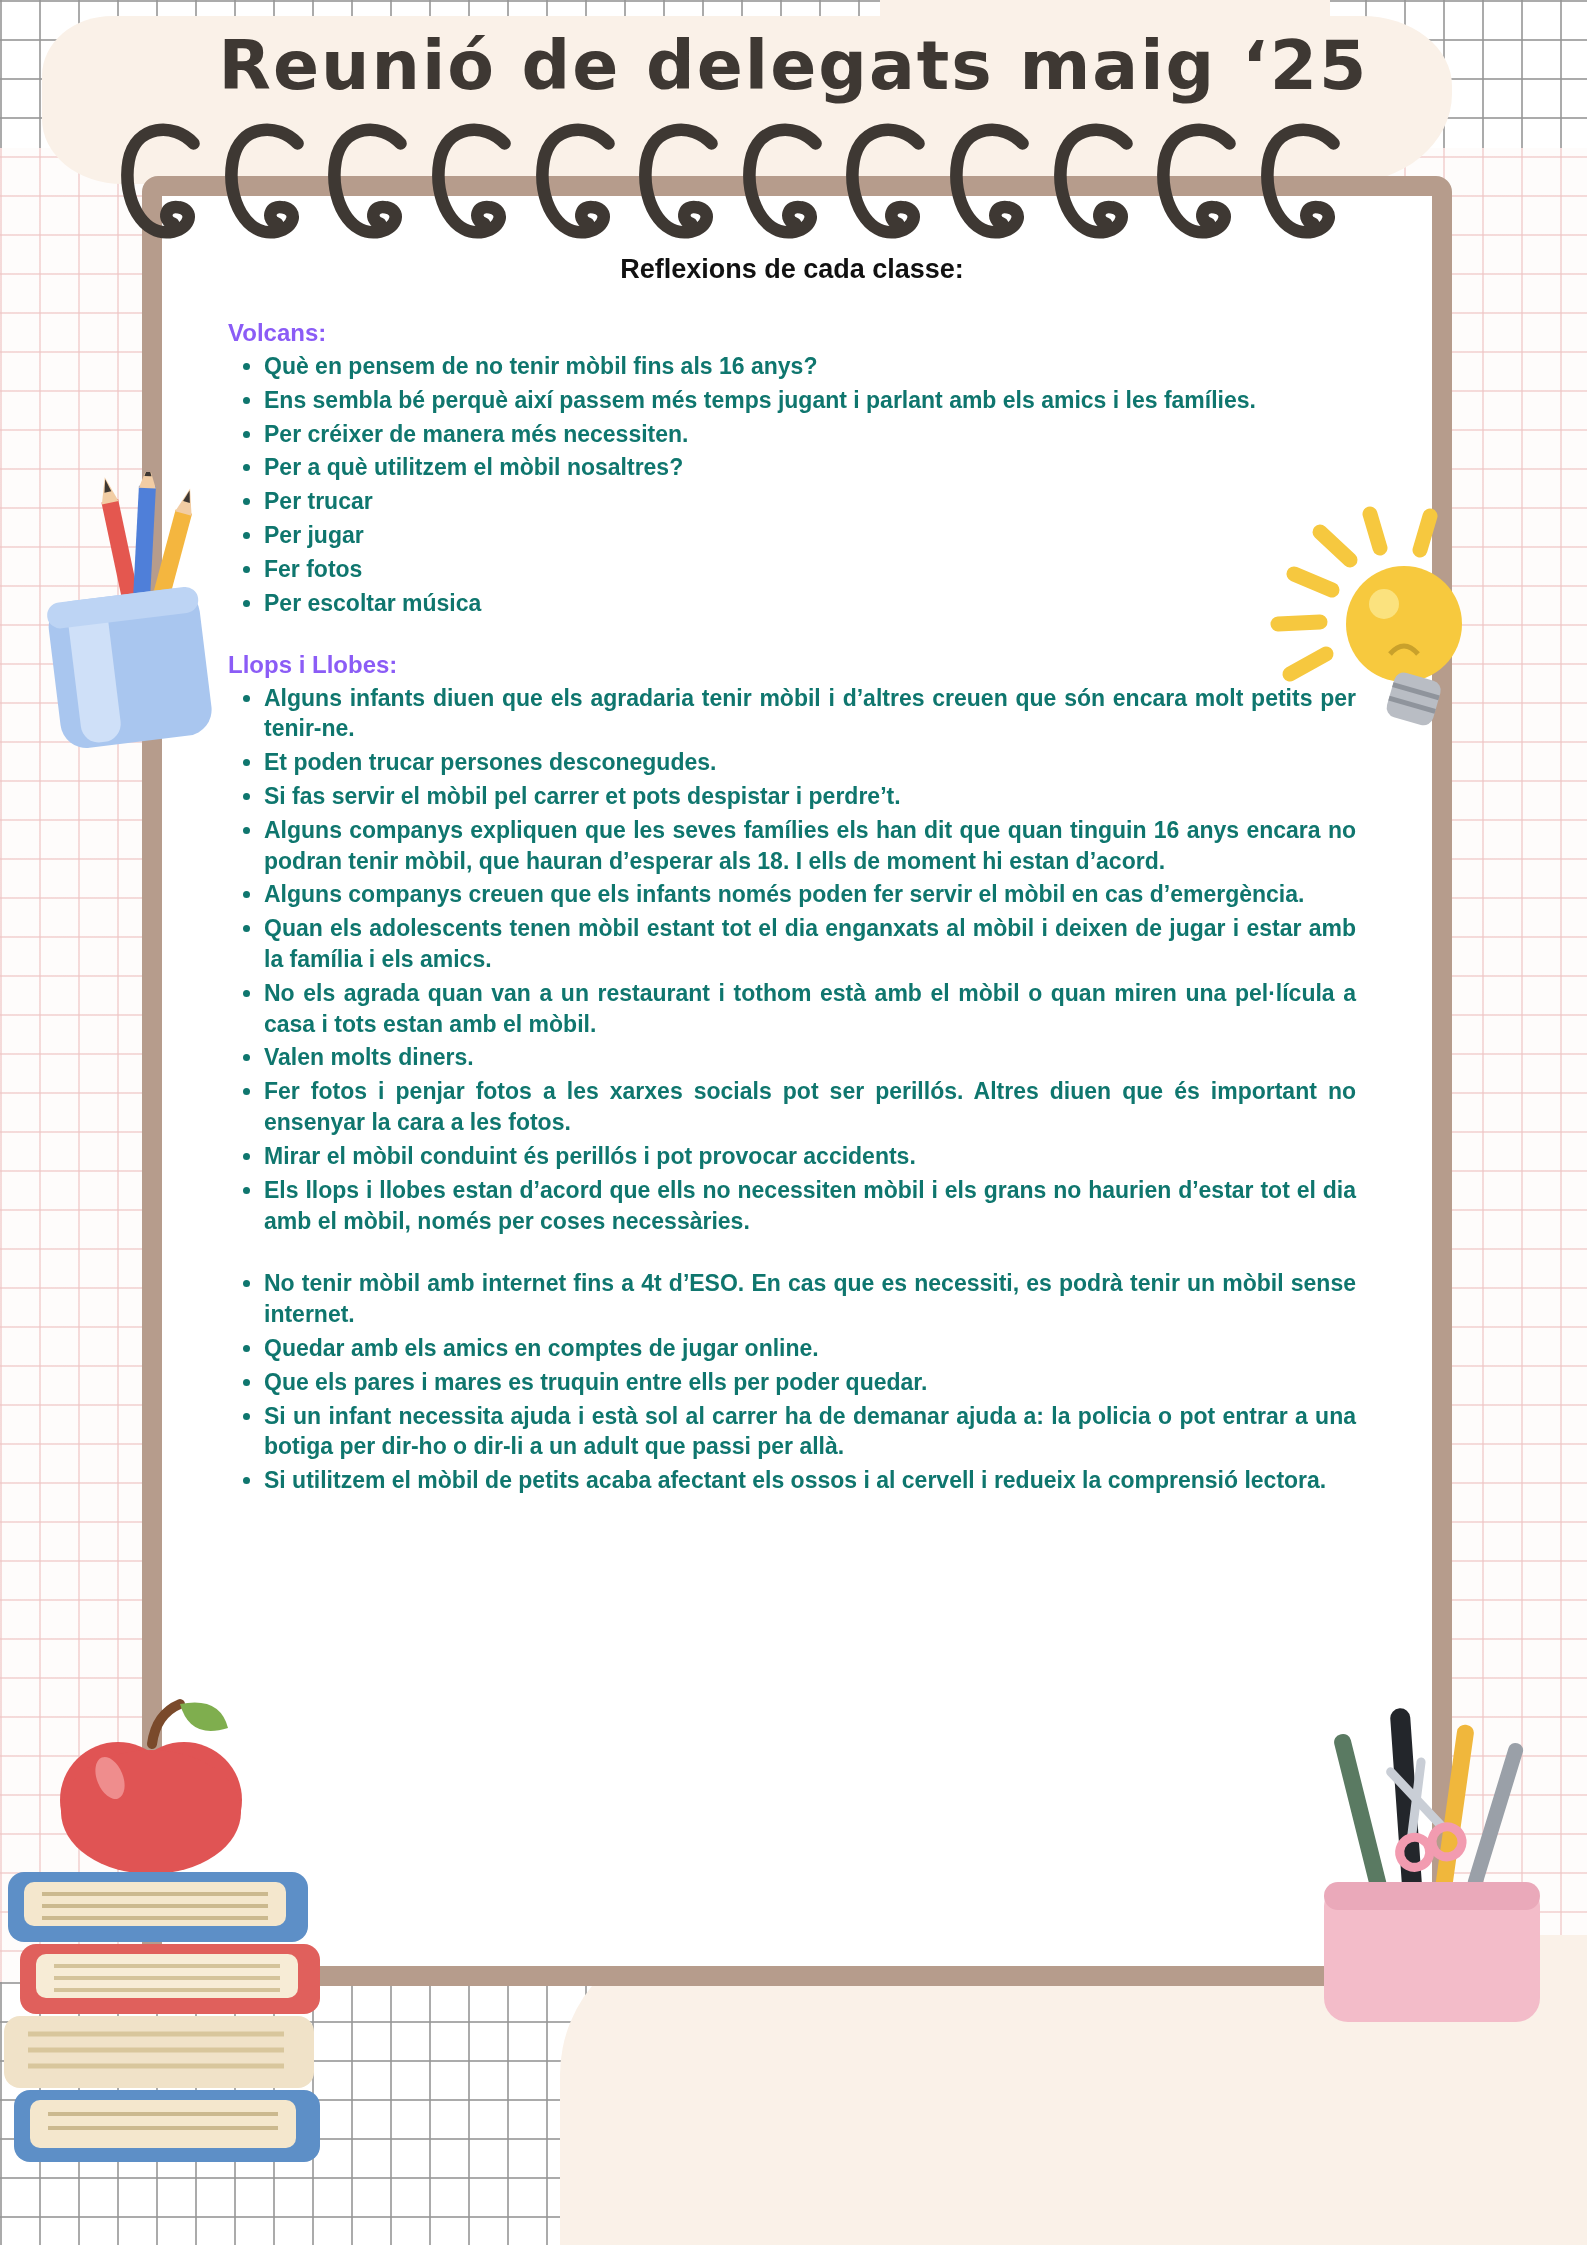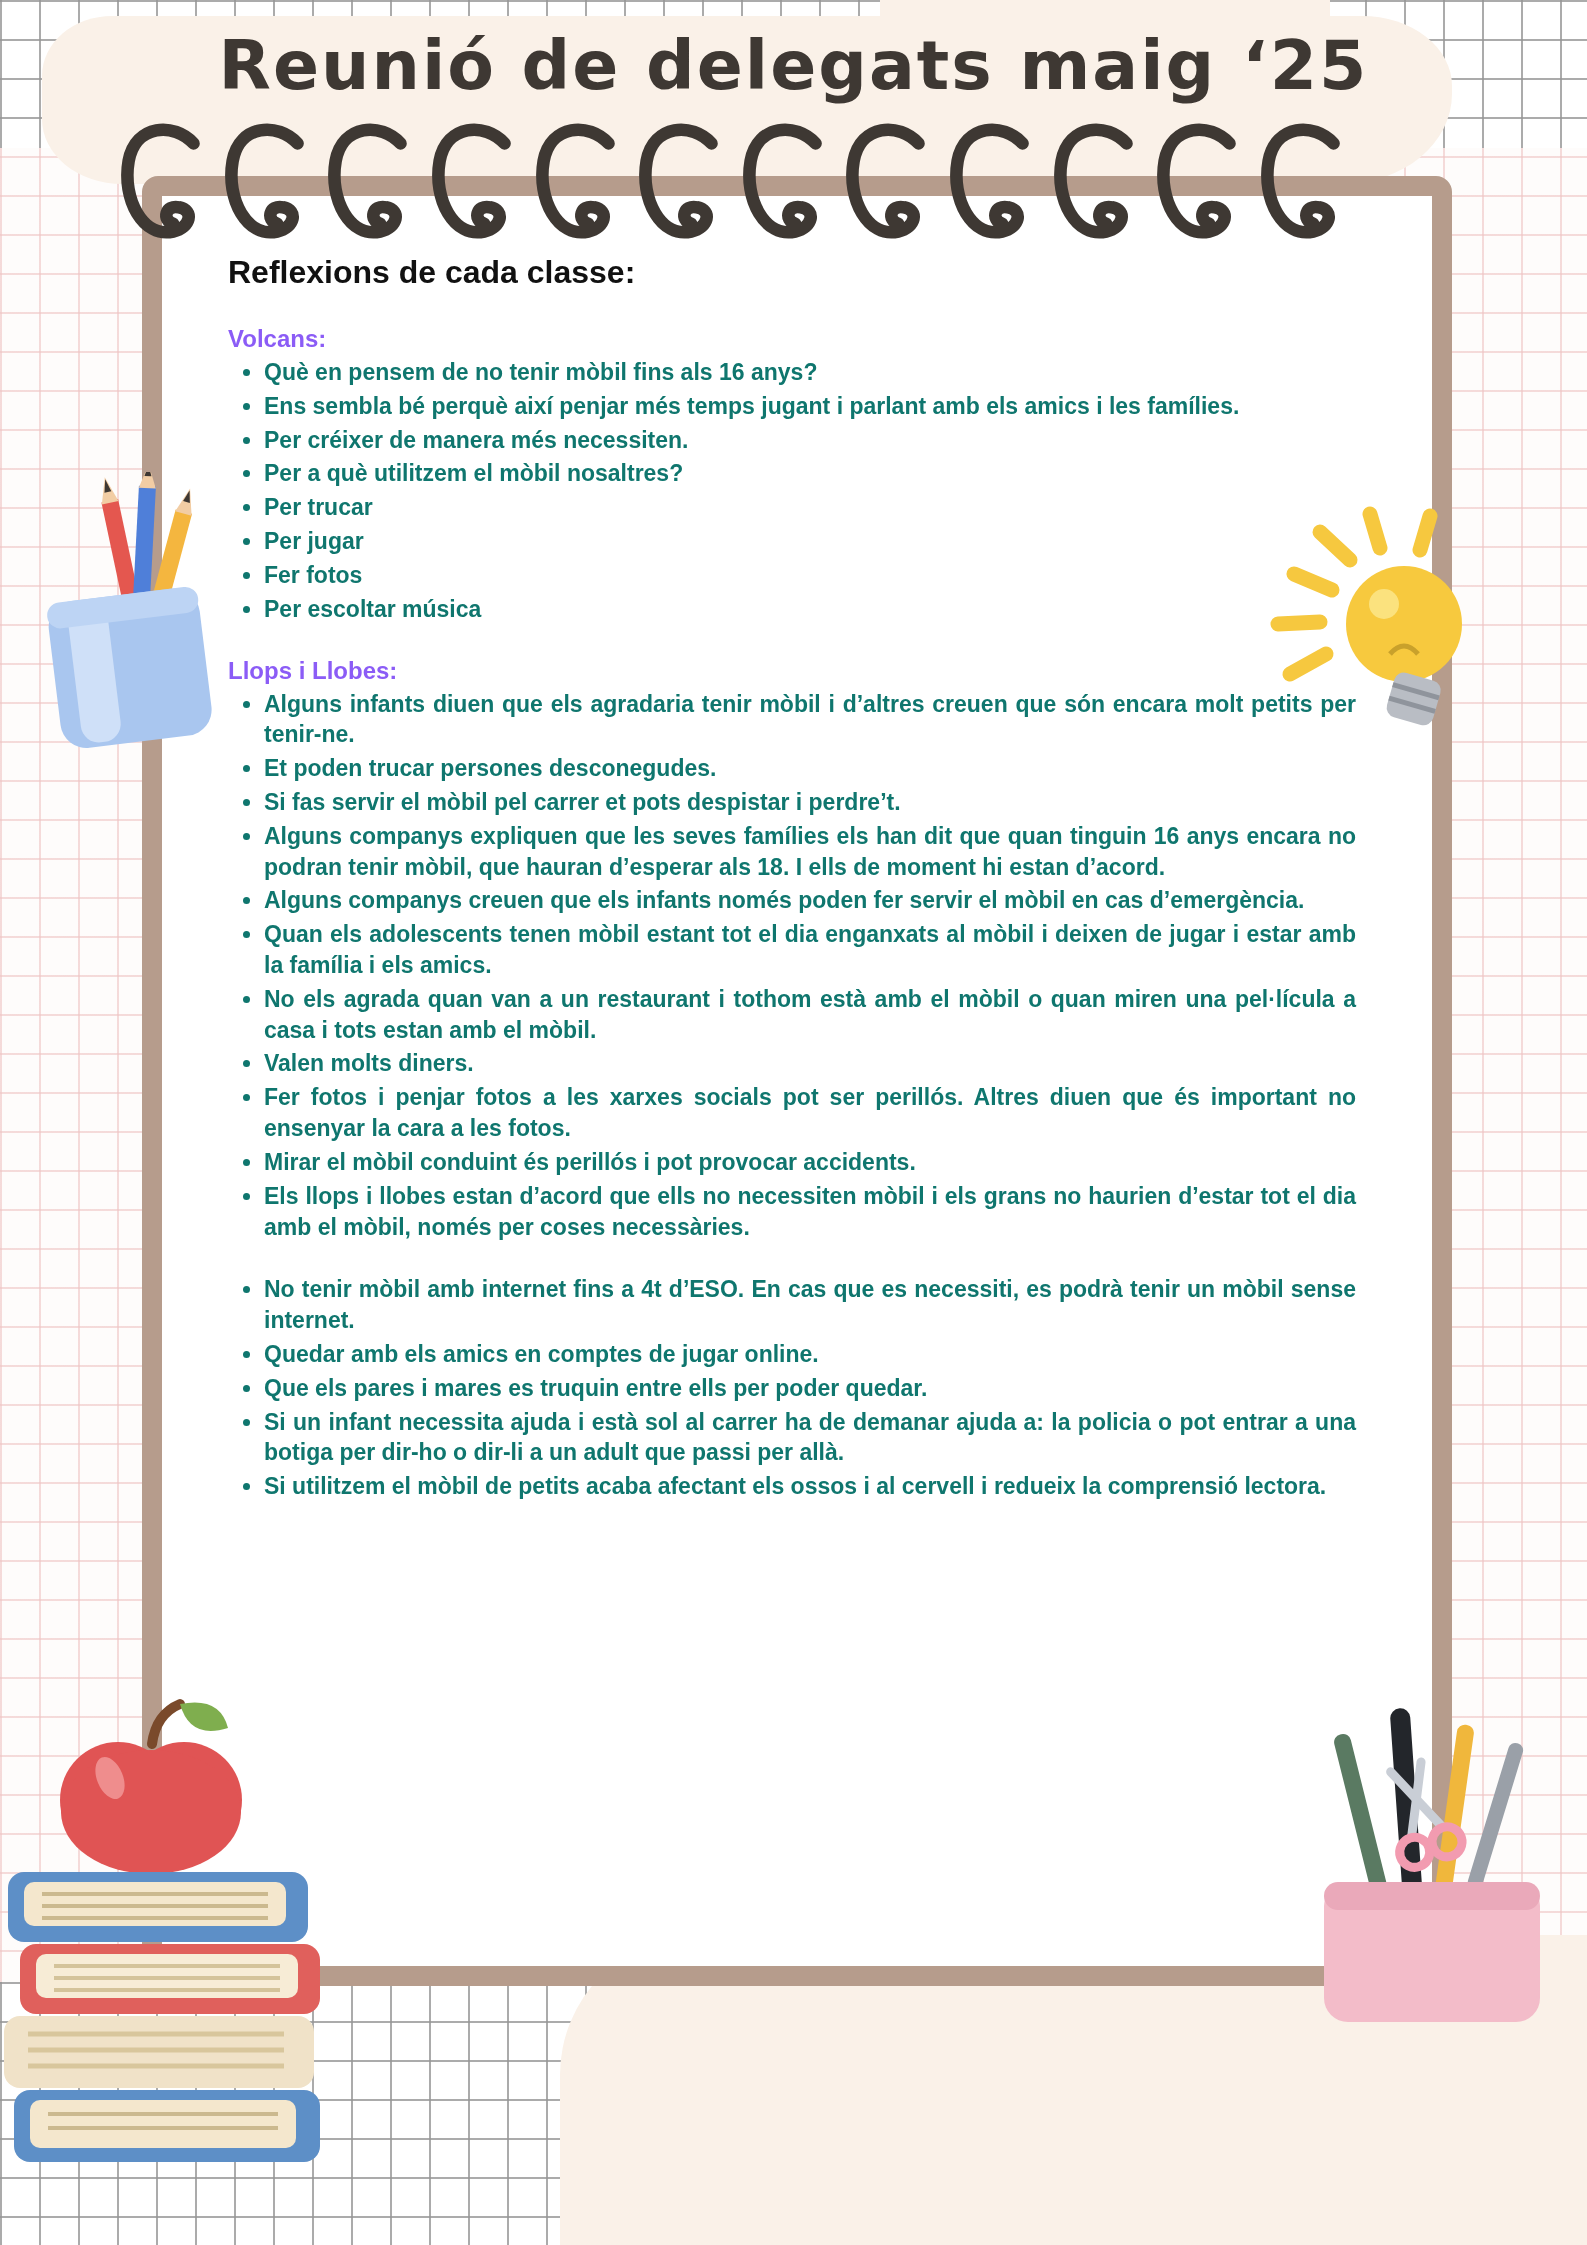--- a/index.html
+++ b/index.html
@@ -43,21 +43,21 @@
     position:absolute;left:142px;top:176px;width:1310px;height:1810px;z-index:3;
     box-sizing:border-box;background:#ffffff;
     border:20px solid #b69c8c;border-radius:16px;
     padding:58px 76px 20px 66px;overflow:hidden;
   }
   .heading{
     margin:0 0 42px 0;text-align:center;
     font-family:"DejaVu Sans",sans-serif;font-weight:800;
     font-size:60px;line-height:1.2;letter-spacing:5px;color:#c2a38e;
   }
-  .intro{margin:0 0 34px 0;font-size:32px;font-weight:700;color:#111;}
+  .intro{margin:0 0 34px 0;font-size:27px;font-weight:700;color:#111;text-align:center;}
   .section{margin:0 0 32px 0;}
   .section-title{margin:0 0 4px 0;font-size:24px;font-weight:700;color:#8b5cf6;}
   .section ul{margin:2px 0 0 0;padding:0 0 0 36px;}
   .section li{
     font-size:23px;font-weight:700;color:#0f766e;line-height:1.34;
     margin:0 0 3px 0;text-align:justify;
   }
   
   .rings{
     position:absolute;left:118px;top:120px;width:1232px;z-index:4;
@@ -87,21 +87,21 @@
 
   <h1 class="title">Reunió de delegats maig ‘25</h1>
 
   <div class="board">
     <p class="intro">Reflexions de cada classe:</p>
     <div id="sections">
         <div class="section">
           <h3 class="section-title">Volcans:</h3>
           <ul>
             <li>Què en pensem de no tenir mòbil fins als 16 anys?</li>
-            <li>Ens sembla bé perquè així penjar més temps jugant i parlant amb els amics i les famílies.</li>
+            <li>Ens sembla bé perquè així passem més temps jugant i parlant amb els amics i les famílies.</li>
             <li>Per créixer de manera més necessiten.</li>
             <li>Per a què utilitzem el mòbil nosaltres?</li>
             <li>Per trucar</li>
             <li>Per jugar</li>
             <li>Fer fotos</li>
             <li>Per escoltar música</li>
           </ul>
         </div>
         <div class="section">
           <h3 class="section-title">Llops i Llobes:</h3>

